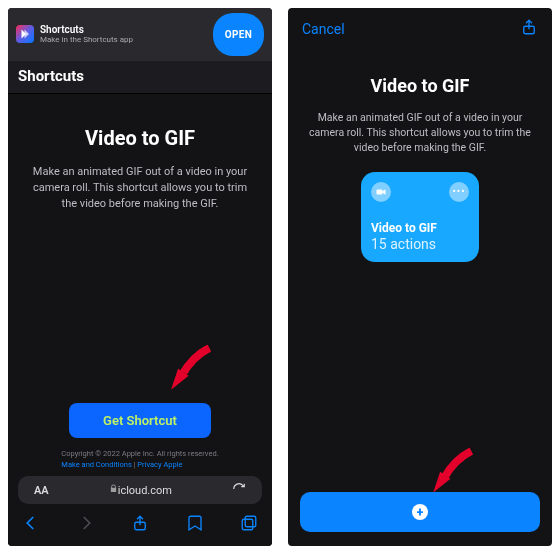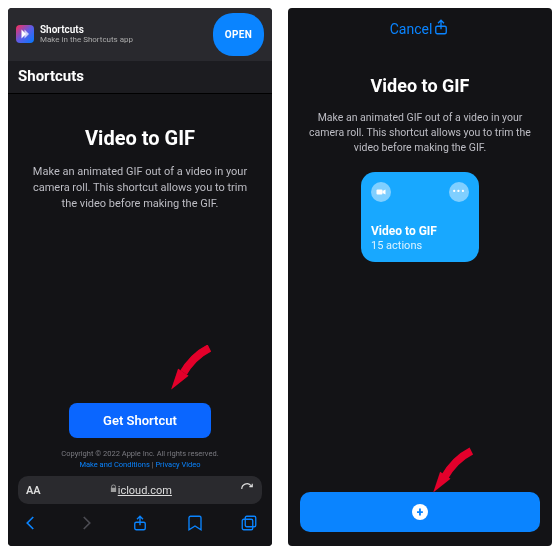--- a/index.html
+++ b/index.html
@@ -70,63 +70,63 @@
     display: flex;
     flex-direction: column;
     align-items: center;
     padding: 32px 18px 0;
     position: relative;
   }
   .h1 { font-size: 20px; font-weight: 700; margin-bottom: 14px; text-align: center; }
   .desc { font-size: 11px; line-height: 1.45; text-align: center; color: #bdbdc4; max-width: 230px; }
   .get-btn {
     background: #0a66ff;
-    color:#ffffff;
+    color:#bef264;
     font-size:13px;
     font-weight:600;
     padding: 10px 34px;
     border-radius: 8px;
     margin-top: auto;
   }
   .legal {
     font-size: 7.5px;
     color: #7a7a80;
-    text-align: center;
+    text-align: left;
     margin: 10px 0 6px;
     line-height: 1.5;
   }
   .legal a { color: #0a84ff; text-decoration: none; }
   .safari-url {
     background: #2a2a2e;
     border-radius: 10px;
     margin: 0 10px 4px;
     height: 28px;
     display: flex;
     align-items: center;
     justify-content: space-between;
-    padding: 0 8px;
+    padding: 0 16px;
     font-size: 11px;
     color: #ddd;
   }
-  .url-center { display:flex; align-items:flex-start; gap:0;text-decoration:underline; }
+  .url-center { display:flex; align-items:flex-start; gap:0; }
   .safari-tabs {
     display:flex;
     justify-content: space-between;
     align-items: center;
     padding: 6px 14px 10px;
     background:#131316;
   }
   .safari-tabs svg { width:18px; height:18px; }
   .tab-ico { color:#0a84ff; }
   .tab-ico.dim { color:#4b4b52; }
 
   
   .nav2 {
     display:flex;
-    justify-content: center;
+    justify-content: space-between;
     align-items: center;
     padding: 10px 14px 6px;
     font-size: 14px;
   }
   .nav2 .cancel { color:#0a84ff; }
   .nav2 .share { color:#0a84ff; }
   .content2 {
     flex:1;
     display:flex;
     flex-direction:column;
@@ -148,21 +148,21 @@
     flex-direction:column;
     justify-content: space-between;
   }
   .card-top { display:flex; justify-content: space-between; align-items:center; }
   .card-top .circ {
     width:20px;height:20px;border-radius:50%;background:rgba(255,255,255,.45);
     display:flex;align-items:center;justify-content:center;
   }
   .card-top .dots { width:20px;height:20px;border-radius:50%;background:rgba(255,255,255,.45);display:flex;align-items:center;justify-content:center;font-size:10px;color:#fff;letter-spacing:1px;}
   .card-title { font-size:12px; font-weight:700; color:#fff; }
-  .card-sub { font-size:11px; color:rgba(255,255,255,.85); margin-top:1px;}
+  .card-sub { font-size:14px; color:rgba(255,255,255,.85); margin-top:1px;}
   .add-btn {
     margin: auto 12px 14px;
     background:#0a84ff;
     color:#fff;
     font-size:14px;
     font-weight:600;
     padding: 12px 0;
     text-align:center;
     border-radius: 10px;
     display:flex;
@@ -208,21 +208,21 @@
     <div class="nav-title-bar">Shortcuts</div>
 
     <div class="content1">
       <div class="h1">Video to GIF</div>
       <div class="desc">Make an animated GIF out of a video in your camera roll. This shortcut allows you to trim the video before making the GIF.</div>
 
       <div class="get-btn">Get Shortcut</div>
 
       <div class="legal">
         <span>Copyright © 2022 Apple Inc. All rights reserved.</span><br>
-        <a>Make and Conditions</a><span> | </span><a>Privacy Video</a>
+        <a>Make and Conditions</a><span> | </span><a>Privacy Apple</a>
       </div>
     </div>
 
     <div class="safari-url">
       <span style="font-weight:600">AA</span>
       <span class="url-center">
         <span style="font-size:9px;opacity:.8">
           <svg width="9" height="9" viewBox="0 0 24 24" fill="#bbb">
               <path d="M6 10V7a6 6 0 1112 0v3h1v11H5V10h1zm2 0h8V7a4 4 0 10-8 0v3z"></path>
             </svg>

